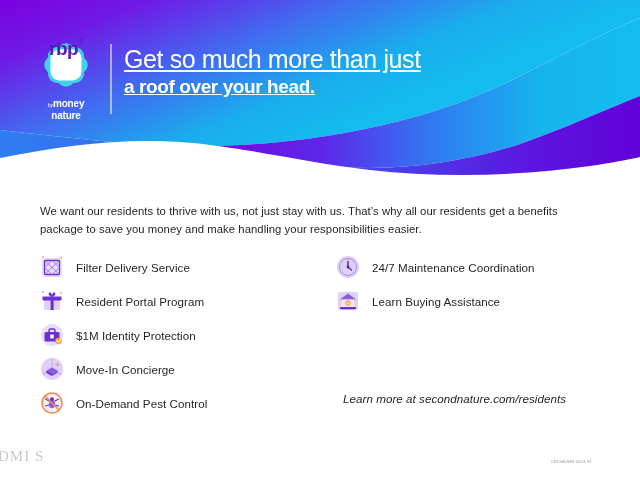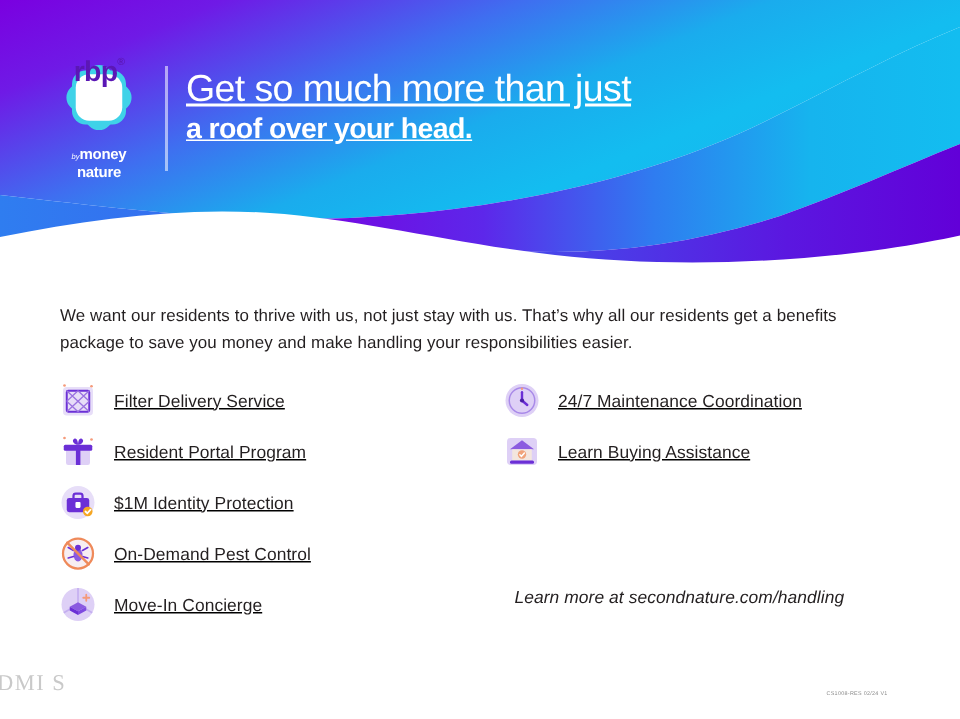--- a/index.html
+++ b/index.html
@@ -131,21 +131,20 @@
   .col {
     position: absolute;
   }
   .col-left  { left: 38px;  top: 250px; width: 290px; }
   .col-right { left: 334px; top: 250px; width: 290px; text-align: center; }
 
   .benefit {
     display: flex;
     align-items: center;
     height: 34px;
-    text-decoration: underline;
   }
   .benefit .icon {
     width: 28px;
     height: 28px;
     flex: 0 0 28px;
     display: flex;
     align-items: center;
     justify-content: center;
   }
   .benefit .icon svg { display: block; }
@@ -314,45 +313,45 @@
         <circle cx="19.5" cy="19" r="3.2" fill="#f5a623"></circle>
         <path d="M18,19 l1.2,1.2 l2.2,-2.4" stroke="#ffffff" stroke-width="1.2" fill="none" stroke-linecap="round"></path>
       </svg>
     </span>
     <span class="label">$1M Identity Protection</span>
   </div>
 
   <div class="benefit">
     <span class="icon">
       <svg width="26" height="26" viewBox="0 0 26 26">
+        <circle cx="13" cy="13" r="11" fill="#ded0f6"></circle>
+        <path d="M13,2 V13 M13,13 L3.5,18.5 M13,13 L22.5,18.5" stroke="#c4aef0" stroke-width="1.1"></path>
+        <path d="M7.5,14.5 L13,11.5 L18.5,14.5 L13,17.5 Z" fill="#8b5be0"></path>
+        <path d="M7.5,14.5 L13,17.5 L13,20 L7.5,17 Z" fill="#6b2fd6"></path>
+        <path d="M18.5,14.5 L13,17.5 L13,20 L18.5,17 Z" fill="#7e4ae0"></path>
+        <path d="M18.5,6.5 v4 M16.5,8.5 h4" stroke="#f59a7a" stroke-width="1.2" stroke-linecap="round"></path>
+      </svg>
+    </span>
+    <span class="label">Move-In Concierge</span>
+  </div>
+
+  <div class="benefit">
+    <span class="icon">
+      <svg width="26" height="26" viewBox="0 0 26 26">
         <circle cx="13" cy="13" r="10.5" fill="#f7eef2"></circle>
         <circle cx="13" cy="13" r="10" fill="none" stroke="#ef8a5a" stroke-width="1.5"></circle>
         <ellipse cx="13" cy="14" rx="3" ry="4.3" fill="#8b5be0"></ellipse>
         <circle cx="13" cy="9.2" r="2" fill="#6b2fd6"></circle>
         <path d="M10,11 L6.5,9 M16,11 L19.5,9 M10,15 L6.5,16 M16,15 L19.5,16" stroke="#6b2fd6" stroke-width="1.1" stroke-linecap="round"></path>
         <path d="M5.8,5.8 L20.2,20.2" stroke="#ef8a5a" stroke-width="1.6" stroke-linecap="round"></path>
       </svg>
     </span>
     <span class="label">On-Demand Pest Control</span>
   </div>
 
-  <div class="benefit">
-    <span class="icon">
-      <svg width="26" height="26" viewBox="0 0 26 26">
-        <circle cx="13" cy="13" r="11" fill="#ded0f6"></circle>
-        <path d="M13,2 V13 M13,13 L3.5,18.5 M13,13 L22.5,18.5" stroke="#c4aef0" stroke-width="1.1"></path>
-        <path d="M7.5,14.5 L13,11.5 L18.5,14.5 L13,17.5 Z" fill="#8b5be0"></path>
-        <path d="M7.5,14.5 L13,17.5 L13,20 L7.5,17 Z" fill="#6b2fd6"></path>
-        <path d="M18.5,14.5 L13,17.5 L13,20 L18.5,17 Z" fill="#7e4ae0"></path>
-        <path d="M18.5,6.5 v4 M16.5,8.5 h4" stroke="#f59a7a" stroke-width="1.2" stroke-linecap="round"></path>
-      </svg>
-    </span>
-    <span class="label">Move-In Concierge</span>
-  </div>
-
 </div>
 
 <div class="col col-right">
 
   <div class="benefit">
     <span class="icon">
       <svg width="26" height="26" viewBox="0 0 26 26">
         <circle cx="13" cy="13" r="11" fill="#ded0f6"></circle>
         <circle cx="13" cy="13" r="8.5" fill="none" stroke="#a98ae8" stroke-width="1"></circle>
         <path d="M13,13 L13,7.5" stroke="#6b2fd6" stroke-width="1.6" stroke-linecap="round"></path>
@@ -375,16 +374,16 @@
         <path d="M11.6,15.2 l1,1 l2,-2.2" stroke="#ffffff" stroke-width="1" fill="none" stroke-linecap="round"></path>
         <rect x="5" y="19" width="16" height="2.2" rx="1" fill="#6b2fd6"></rect>
       </svg>
     </span>
     <span class="label">Learn Buying Assistance</span>
   </div>
 
 
 </div>
 
-<div class="learn-more">Learn more at secondnature.com/handling</div>
+<div class="learn-more">Learn more at secondnature.com/residents</div>
 
 <div class="watermark">DMI S</div>
 <div class="doc-code">CS1008-RES 02/24 V1</div>
 
 </body></html>

